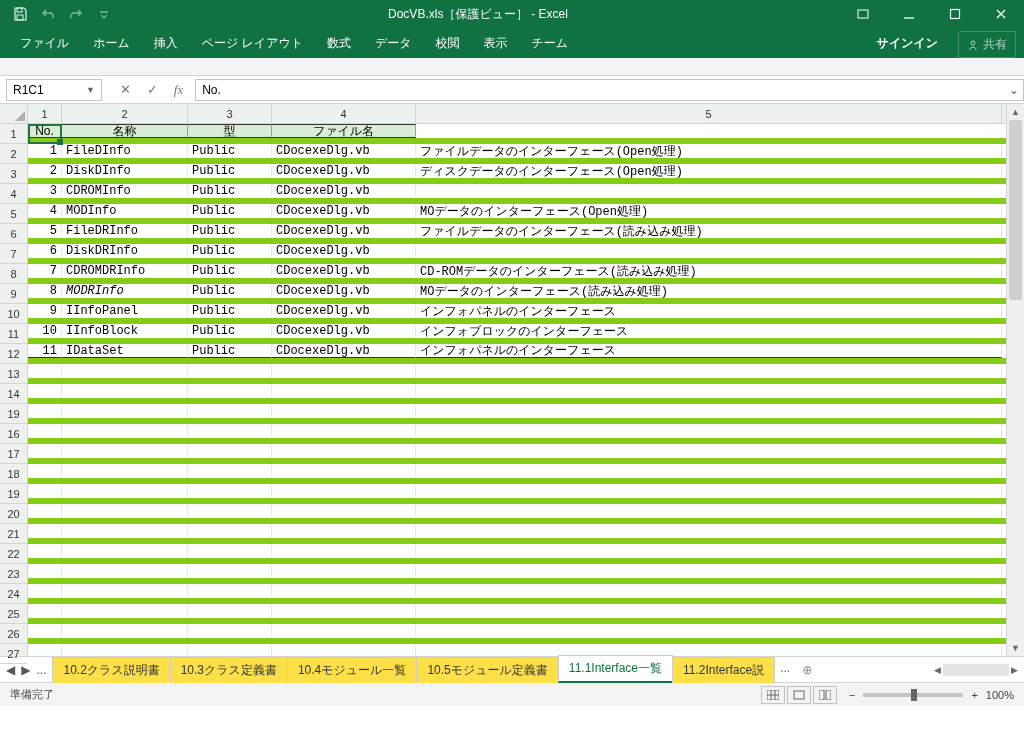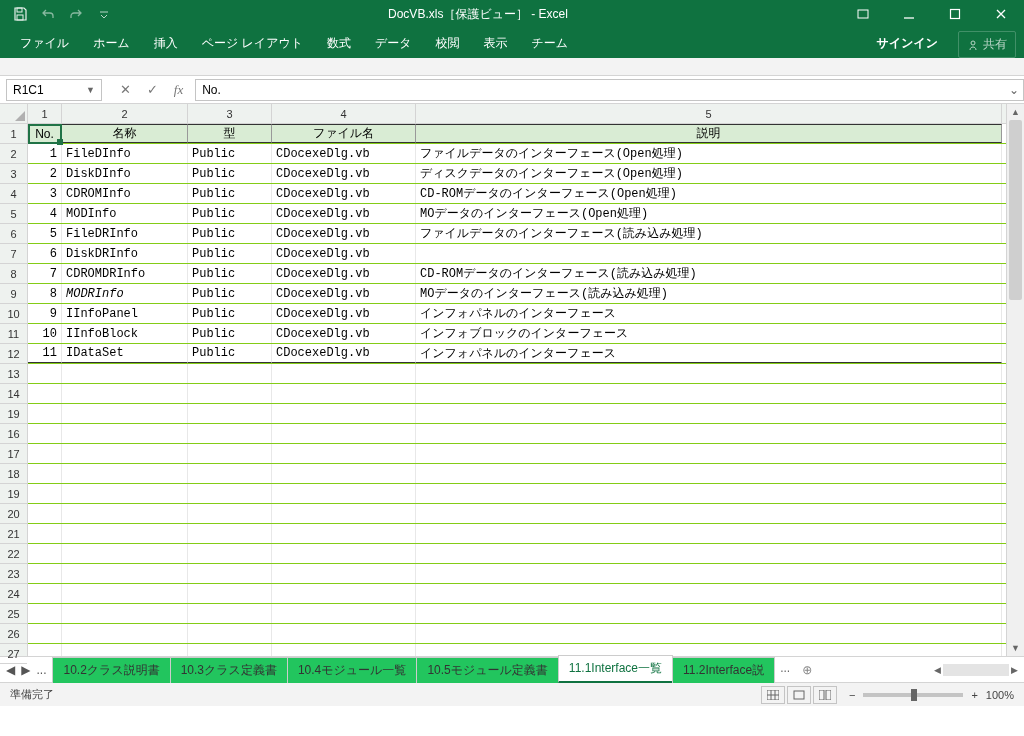--- a/index.html
+++ b/index.html
@@ -25,36 +25,36 @@
 .fb-input .dd { position:absolute; right:4px; color:#666; }
 .grid-wrap { position:relative; height:552px; background:#fff; display:flex; }
 .row-hdrs { width:28px; background:#eef2ef; border-right:1px solid #d4d4d4; }
 .row-hdr { height:20px; border-bottom:1px solid #d4d4d4; display:flex; align-items:center; justify-content:center; font-size:11px; color:#333; }
 .grid-main { flex:1; overflow:hidden; position:relative; }
 .col-hdrs { height:20px; display:flex; background:#eef2ef; border-bottom:1px solid #d4d4d4; }
 .col-hdr { border-right:1px solid #d4d4d4; display:flex; align-items:center; justify-content:center; font-size:11px; color:#333; }
 .select-all { width:28px; height:20px; background:#eef2ef; border-right:1px solid #d4d4d4; border-bottom:1px solid #d4d4d4; position:absolute; left:0; top:0; }
 .select-all::after { content:""; position:absolute; right:2px; bottom:2px; border:5px solid transparent; border-right-color:#b0b0b0; border-bottom-color:#b0b0b0; }
 .cells { position:relative; }
-.row { height:20px; display:flex; border-bottom:1px solid #84cc16; }
+.row { height:20px; display:flex; border-bottom:6px solid #84cc16; }
 .cell { border-right:1px solid #e8e8e8; padding:0 4px; font-size:12px; display:flex; align-items:center; overflow:hidden; white-space:nowrap; }
 .hdr-row .cell { background:#d9ecd4; border-bottom:1px solid #333; border-right:1px solid #999; justify-content:center; color:#000; border-top:1px solid #333; }
 .data-row .cell { font-family:"MS Gothic","Courier New",monospace; font-size:12px; }
 .c-no { justify-content:flex-end; }
 .active-cell { position:absolute; left:0; top:0; width:34px; height:20px; border:2px solid #207346; pointer-events:none; }
 .active-cell::after { content:""; position:absolute; right:-3px; bottom:-3px; width:6px; height:6px; background:#207346; }
 .data-row.last .cell { border-bottom:1px solid #333; }
 .vscroll { width:18px; background:#f0f0f0; border-left:1px solid #d4d4d4; position:relative; }
 .vscroll .thumb { position:absolute; left:2px; right:2px; top:16px; height:180px; background:#cfcfcf; border-radius:2px; }
 .vscroll .arr { height:16px; display:flex; align-items:center; justify-content:center; color:#666; font-size:9px; }
 .vscroll .arr.bot { position:absolute; bottom:0; width:100%; }
 .sheet-bar { height:26px; background:#fff; border-top:1px solid #d4d4d4; display:flex; align-items:stretch; font-size:12px; }
 .sheet-nav { display:flex; align-items:center; padding:0 6px; gap:6px; color:#555; }
 .sheet-tabs { display:flex; align-items:flex-end; }
-.sheet-tab { padding:4px 10px; border:1px solid #ccc; border-bottom:none; background:#22c55e; margin-right:-1px; color:#333; position:relative; top:1px; }
+.sheet-tab { padding:4px 10px; border:1px solid #ccc; border-bottom:none; background:#fde047; margin-right:-1px; color:#333; position:relative; top:1px; }
 .sheet-tab.active { background:#fff; border-bottom:2px solid #0f7240; color:#0f7240; }
 .sheet-add { width:22px; display:flex; align-items:center; justify-content:center; color:#888; }
 .sheet-bar .spacer { flex:1; }
 .hscroll { width:90px; display:flex; align-items:center; gap:2px; padding-right:6px; color:#666; font-size:9px; }
 .hscroll .track { flex:1; height:12px; background:#e4e4e4; position:relative; }
 .statusbar { height:24px; background:#f3f3f3; border-top:1px solid #d4d4d4; display:flex; align-items:center; font-size:11px; color:#444; padding:0 10px; }
 .statusbar .spacer { flex:1; }
 .view-btns { display:flex; gap:2px; margin-right:12px; }
 .view-btns .vb { width:24px; height:18px; border:1px solid #c4c4c4; display:flex; align-items:center; justify-content:center; font-size:10px; }
 .zoom { display:flex; align-items:center; gap:8px; }
@@ -193,42 +193,40 @@
         <div class="col-hdr" style="width: 144px;">4</div>
         <div class="col-hdr" style="width: 586px;">5</div>
       </div>
     <div class="cells" id="cells">
       <div class="active-cell"></div>
     <div class="row hdr-row">
           <div class="cell c-no" style="width: 34px;">No.</div>
           <div class="cell" style="width: 126px;">名称</div>
           <div class="cell" style="width: 84px;">型</div>
           <div class="cell" style="width: 144px;">ファイル名</div>
-          <div class="cell" style="width: 586px;">説明</div>
         </div>
         <div class="row data-row">
           <div class="cell c-no" style="width: 34px;">1</div>
           <div class="cell" style="width: 126px;">FileDInfo</div>
           <div class="cell" style="width: 84px;">Public</div>
           <div class="cell" style="width: 144px;">CDocexeDlg.vb</div>
           <div class="cell" style="width: 586px;">ファイルデータのインターフェース(Open処理)</div>
         </div>
         <div class="row data-row">
           <div class="cell c-no" style="width: 34px;">2</div>
           <div class="cell" style="width: 126px;">DiskDInfo</div>
           <div class="cell" style="width: 84px;">Public</div>
           <div class="cell" style="width: 144px;">CDocexeDlg.vb</div>
           <div class="cell" style="width: 586px;">ディスクデータのインターフェース(Open処理)</div>
         </div>
         <div class="row data-row">
           <div class="cell c-no" style="width: 34px;">3</div>
           <div class="cell" style="width: 126px;">CDROMInfo</div>
           <div class="cell" style="width: 84px;">Public</div>
           <div class="cell" style="width: 144px;">CDocexeDlg.vb</div>
-          <div class="cell" style="width: 586px;">CD-ROMデータのインターフェース(Open処理)</div>
         </div>
         <div class="row data-row">
           <div class="cell c-no" style="width: 34px;">4</div>
           <div class="cell" style="width: 126px;">MODInfo</div>
           <div class="cell" style="width: 84px;">Public</div>
           <div class="cell" style="width: 144px;">CDocexeDlg.vb</div>
           <div class="cell" style="width: 586px;">MOデータのインターフェース(Open処理)</div>
         </div>
         <div class="row data-row">
           <div class="cell c-no" style="width: 34px;">5</div>

